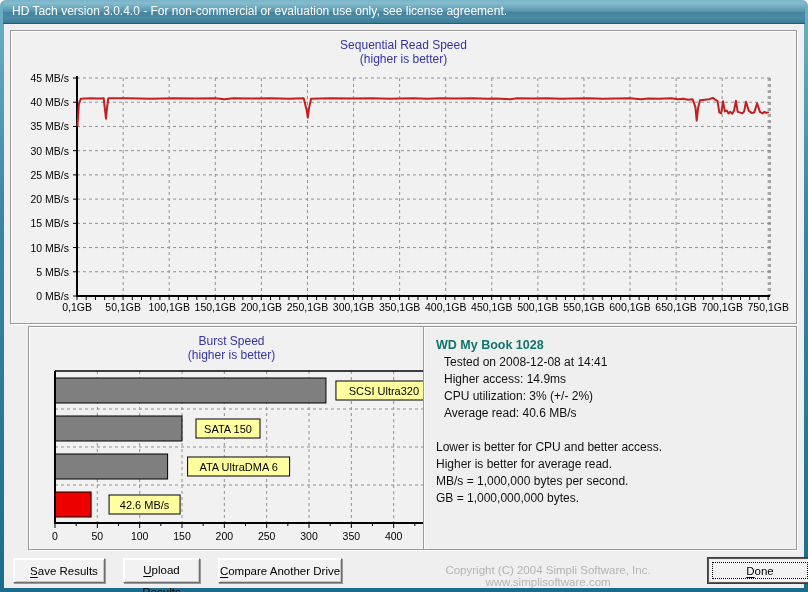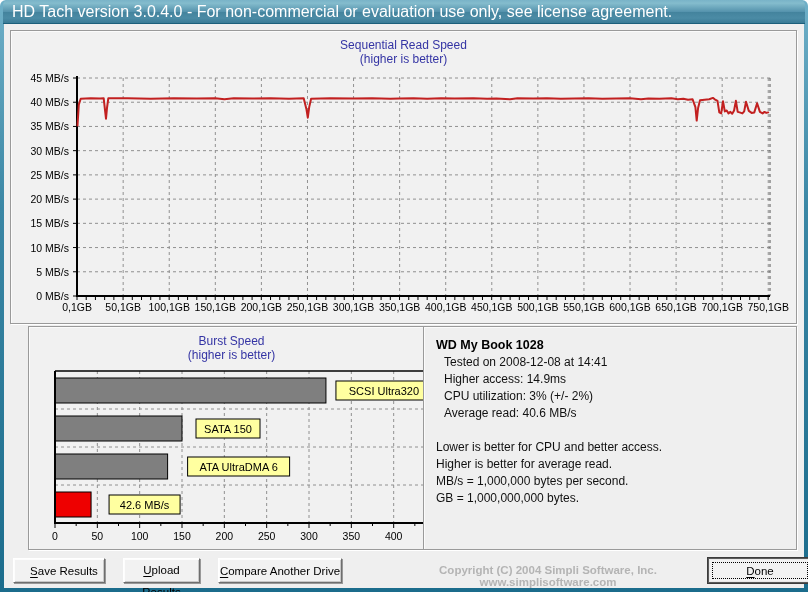--- a/index.html
+++ b/index.html
@@ -1,38 +1,38 @@
 <!DOCTYPE html>
 <html><head>
 <meta charset="utf-8">
 <style>
   html,body{margin:0;padding:0;background:#fff;}
   body{width:808px;height:592px;position:relative;font-family:"Liberation Sans",sans-serif;-webkit-font-smoothing:none;}
   .window{position:absolute;inset:0;background:linear-gradient(180deg,#6fb0c8 0%,#3b87a5 35%,#1b6c8c 100%);border-radius:6px 6px 0 0;}
   .titlebar{position:absolute;left:3px;top:0;right:3px;height:23px;border-radius:5px 5px 0 0;
     background:linear-gradient(180deg,#79b3c8 0%,#84bccd 14%,#5492ac 52%,#43839d 53%,#4b8ba5 78%,#3a7b96 100%);
-    border-bottom:1px solid #1c5f7b;color:#ffffff;font-size:16px;line-height:23px;padding-left:9px;white-space:nowrap;overflow:hidden;}
+    border-bottom:1px solid #1c5f7b;color:#ffffff;font-size:12px;line-height:23px;padding-left:9px;white-space:nowrap;overflow:hidden;}
   .client{position:absolute;left:4px;top:24px;right:4px;bottom:4px;background:#efefef;}
   .panel{position:absolute;background:#f1f1f1;border:1px solid #9a9a9a;box-shadow:1px 1px 0 #ffffff, inset 1px 1px 0 #fbfbfb;}
   .panel.seq{left:6px;top:6px;width:785px;height:292px;}
   .panel.burst{left:24px;top:302px;width:405px;height:222px;}
   .panel.info{left:419px;top:302px;width:372px;height:222px;background:#efefef;}
   .chart-title{text-align:center;color:#3434a4;font-size:12px;padding-top:7px;line-height:14px;}
   svg text{font-family:"Liberation Sans",sans-serif;}
   .info-inner{padding:9px 12px;font-size:12px;color:#111;line-height:17px;}
-  .drive-name{color:#000000;font-weight:bold;font-size:12.5px;line-height:18px;}
+  .drive-name{color:#0f766e;font-weight:bold;font-size:12.5px;line-height:18px;}
   .ind{padding-left:8px;}
   .spacer{height:17px;}
   .btn{position:absolute;height:25px;background:#f2f2f2;border:1px solid;border-color:#ffffff #6e6e6e #6e6e6e #ffffff;
     box-shadow:1px 1px 0 #989898, inset 1px 1px 0 #fdfdfd, inset -1px -1px 0 #c8c8c8;
     font-family:"Liberation Sans",sans-serif;font-size:11.5px;color:#000;text-align:center;line-height:22px;cursor:pointer;padding:0;}
   .btn u{text-underline-offset:2px;}
   .btn.default{border:1px solid #5a5a5a;box-shadow:0 0 0 1px #3c3c3c, inset 0 0 0 1px #e9e9e9;}
   .btn.default .focusrect{position:absolute;inset:3px;border:1px dotted #000;pointer-events:none;}
-  .copyright{position:absolute;left:388px;top:540px;width:312px;text-align:center;color:#b4b4b4;font-size:11.5px;font-weight:bold;}
+  .copyright{position:absolute;left:388px;top:540px;width:312px;text-align:center;color:#b4b4b4;font-size:11.5px;}
 </style>
 </head>
 <body>
 
 <div class="window">
   <div class="titlebar">
     <span>HD Tach version 3.0.4.0  - For non-commercial or evaluation use only, see license agreement.</span>
   </div>
   <div class="client">
 

